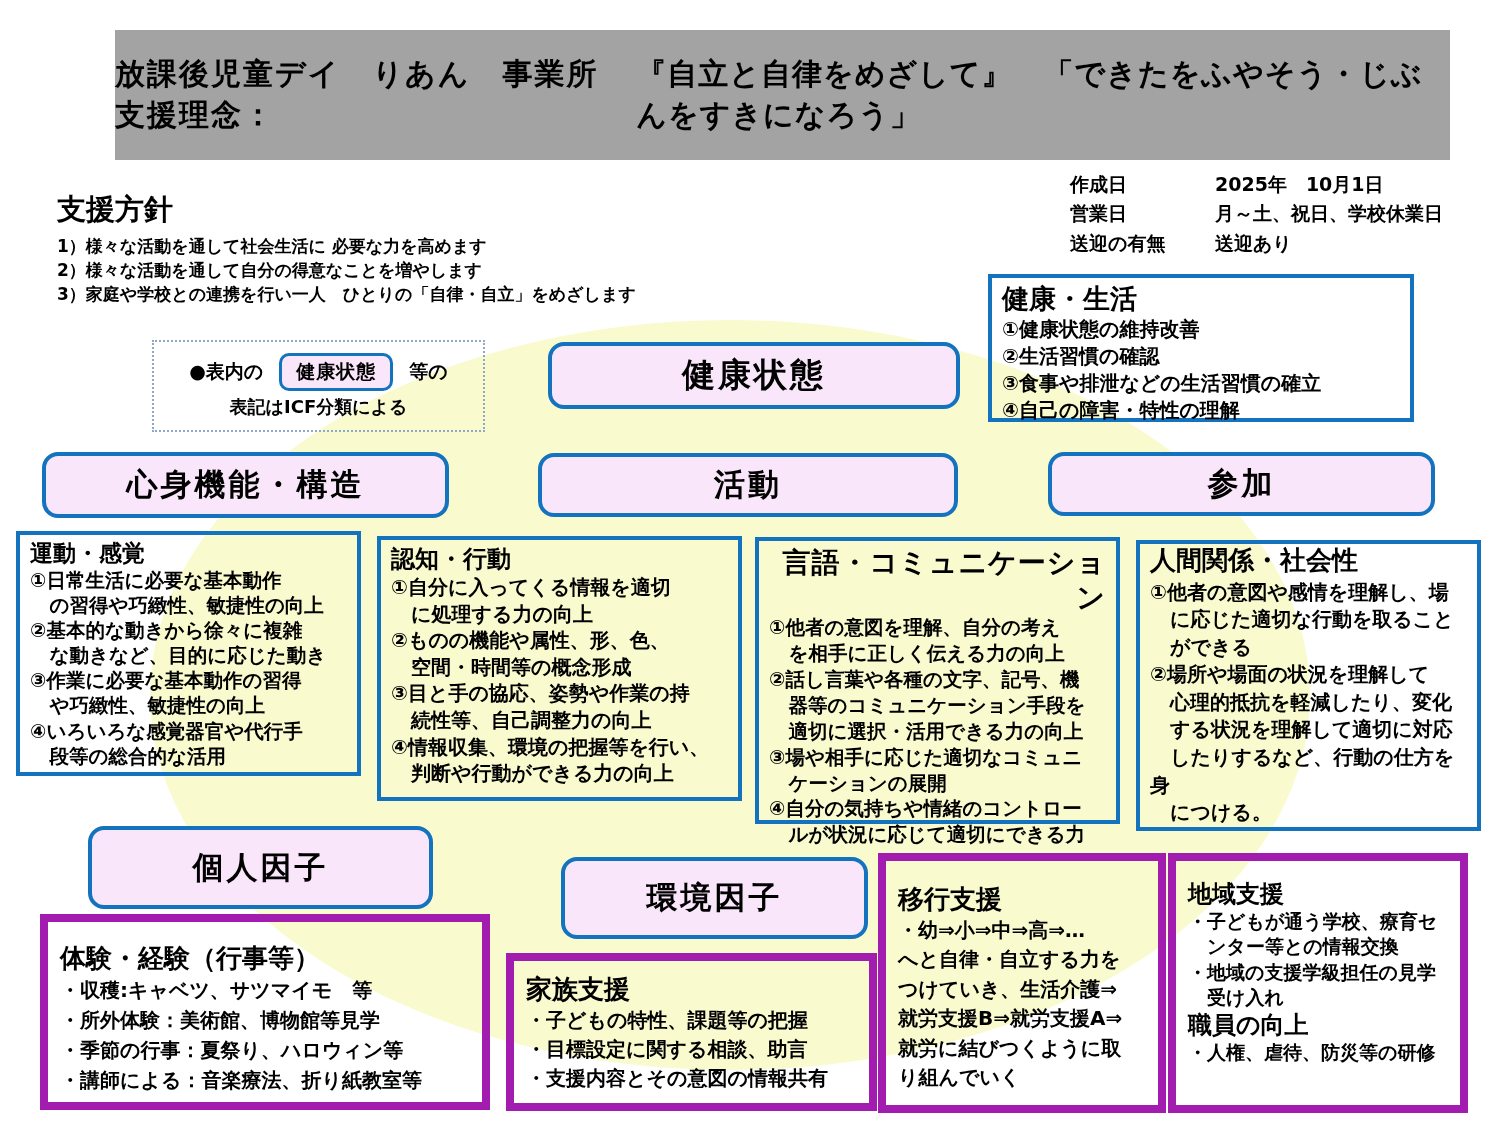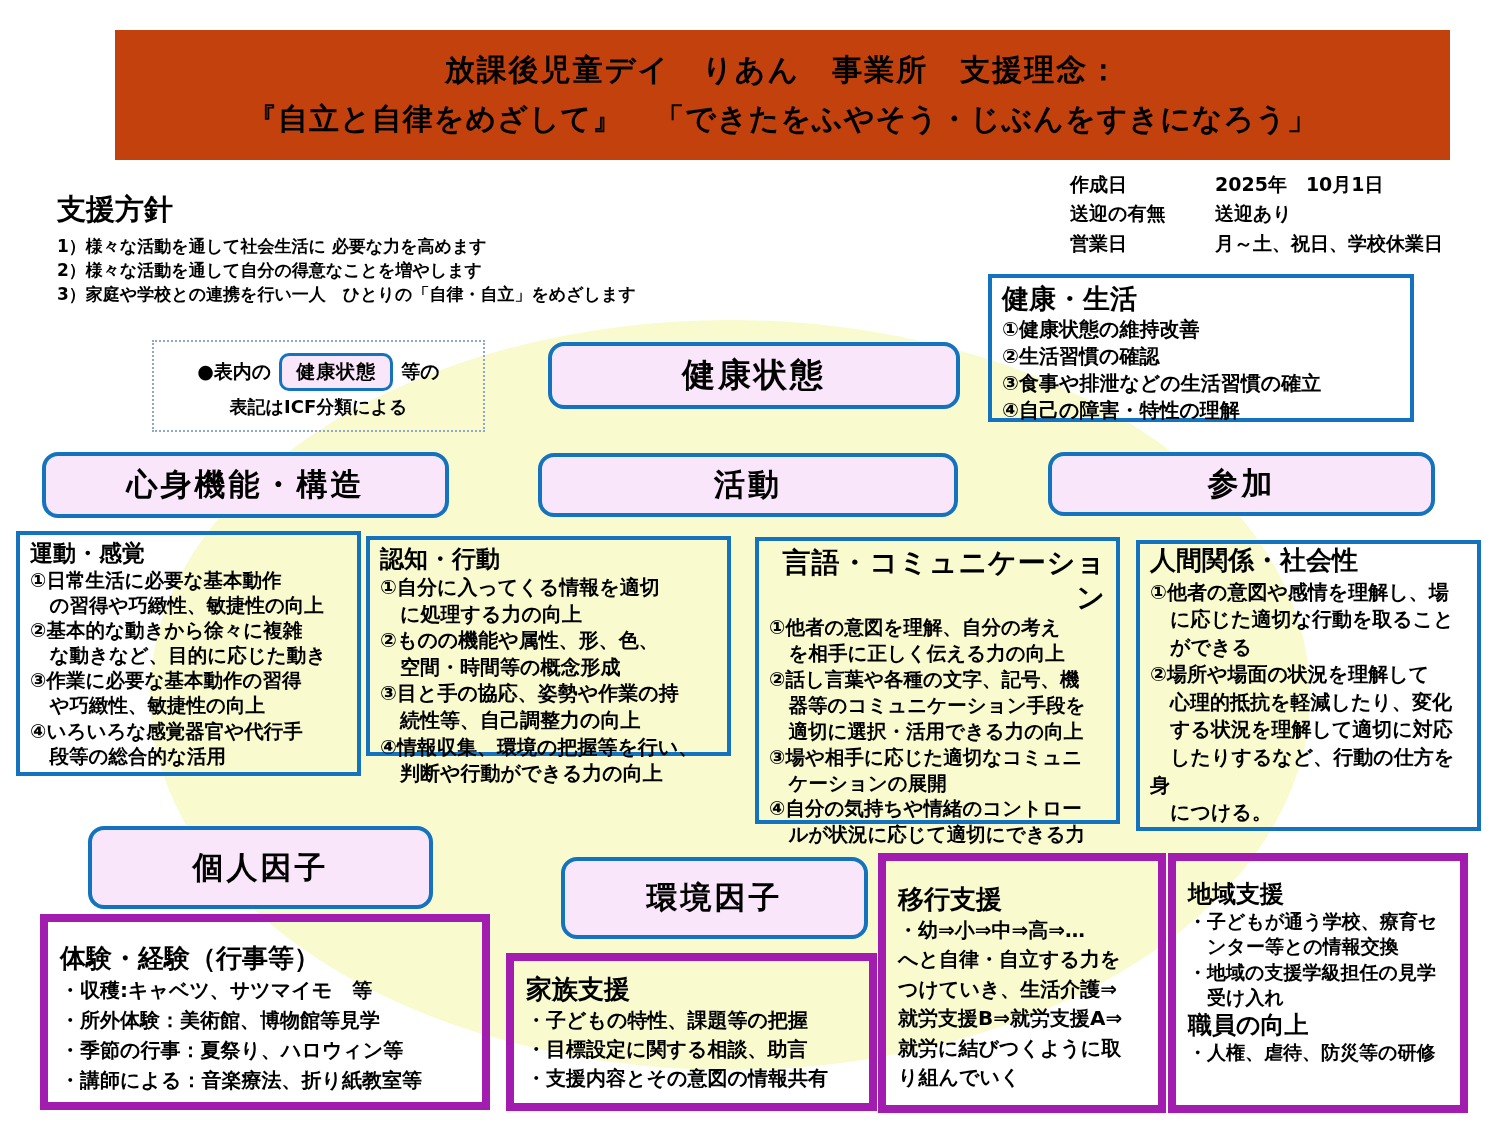--- a/index.html
+++ b/index.html
@@ -6,22 +6,22 @@
   body{
     width:1500px;height:1125px;position:relative;overflow:hidden;
     background:#ffffff;color:#000;
     font-family:"DejaVu Sans","Liberation Sans",sans-serif;
     font-weight:bold;
   }
   .abs{position:absolute;box-sizing:border-box;}
   
   #bg-ellipse{left:150px;top:320px;width:1160px;height:750px;background:#FAFACF;border-radius:50%;}
   
-  #banner{left:115px;top:30px;width:1335px;height:130px;background:#c2410c;
-    display:flex;flex-direction:column;justify-content:center;align-items:center;gap:8px;}
+  #banner{left:115px;top:30px;width:1335px;height:130px;background:#a3a3a3;
+    display:flex;flex-direction:row;justify-content:center;align-items:center;gap:8px;}
   #banner .l1{font-size:30px;letter-spacing:2px;}
   #banner .l2{font-size:30px;letter-spacing:1px;}
   
   #policy{left:57px;top:190px;width:880px;}
   #policy .t{font-size:29px;margin-bottom:4px;}
   #policy .it{font-size:17px;line-height:1.42;}
   
   #meta{left:1070px;top:170px;width:420px;font-size:19px;line-height:1.55;}
   #meta .row{display:flex;}
   #meta .lab{width:145px;flex:none;}
@@ -31,34 +31,34 @@
   .boxtitle{font-size:24px;line-height:1.25;}
   .items{white-space:pre-line;font-size:20px;line-height:1.33;}
   
   .pink{background:#F9E6FA;border:4px solid #1473BE;border-radius:16px;
     display:flex;align-items:center;justify-content:center;letter-spacing:3px;}
   #health-life{left:988px;top:274px;width:426px;height:148px;}
   #health-life .items{font-size:20px;line-height:1.36;}
   
   #note{left:152px;top:340px;width:333px;height:92px;border:2px dotted #8FA8C8;
     display:flex;flex-direction:column;justify-content:center;align-items:center;gap:4px;background:transparent;}
-  #note .row{display:flex;align-items:center;gap:8px;font-size:19px;}
+  #note .row{display:flex;align-items:center;gap:16px;font-size:19px;}
   #note .pill{background:#F9E6FA;border:3px solid #1473BE;border-radius:10px;padding:3px 14px;font-size:19px;letter-spacing:1px;}
   #note .l2{font-size:18px;}
   #health-state{left:548px;top:342px;width:412px;height:67px;font-size:33px;}
   #body-func{left:42px;top:452px;width:407px;height:66px;font-size:31px;}
   #activity{left:538px;top:453px;width:420px;height:64px;font-size:31px;}
   #participation{left:1048px;top:452px;width:387px;height:64px;font-size:31px;}
   #personal{left:88px;top:826px;width:345px;height:83px;font-size:31px;}
   #environment{left:537px;top:857px;width:307px;height:82px;font-size:31px;margin-left:24px;}
   
   #motor{left:16px;top:531px;width:345px;height:245px;}
   #motor .boxtitle{font-size:23px;}
   #motor .items{font-size:19.5px;line-height:1.29;}
-  #cognition{left:366px;top:536px;width:365px;height:220px;}
+  #cognition{left:377px;top:536px;width:365px;height:265px;}
   #cognition .items{font-size:20px;line-height:1.33;}
   #language{left:755px;top:537px;width:365px;height:287px;}
   #language .boxtitle{font-size:28px;letter-spacing:1px;text-align:right;}
   #language .items{font-size:19.5px;line-height:1.33;}
   #social{left:1136px;top:540px;width:345px;height:291px;padding-top:0;}
   #social .boxtitle{font-size:26px;margin-bottom:2px;}
   #social .items{font-size:20px;line-height:1.38;}
   
   #experience{left:40px;top:914px;width:450px;height:196px;padding-top:20px;}
   #experience .boxtitle{font-size:26px;}
@@ -89,26 +89,26 @@
   <div class="it">2）様々な活動を通して自分の得意なことを増やします</div>
   <div class="it">3）家庭や学校との連携を行い一人　ひとりの「自律・自立」をめざします</div>
 </div>
 
 <div class="abs" id="meta">
   <div class="row">
     <span class="lab">作成日</span>
     <span class="val">2025年　10月1日</span>
   </div>
   <div class="row">
+    <span class="lab">営業日</span>
+    <span class="val">月～土、祝日、学校休業日</span>
+  </div>
+  <div class="row">
     <span class="lab">送迎の有無</span>
     <span class="val">送迎あり</span>
-  </div>
-  <div class="row">
-    <span class="lab">営業日</span>
-    <span class="val">月～土、祝日、学校休業日</span>
   </div>
 </div>
 
 <div class="abs bluebox" id="health-life">
   <div class="boxtitle" style="font-size:27px;">健康・生活</div>
   <div class="items">①健康状態の維持改善
 ②生活習慣の確認
 ③食事や排泄などの生活習慣の確立
 ④自己の障害・特性の理解</div>
 </div>

